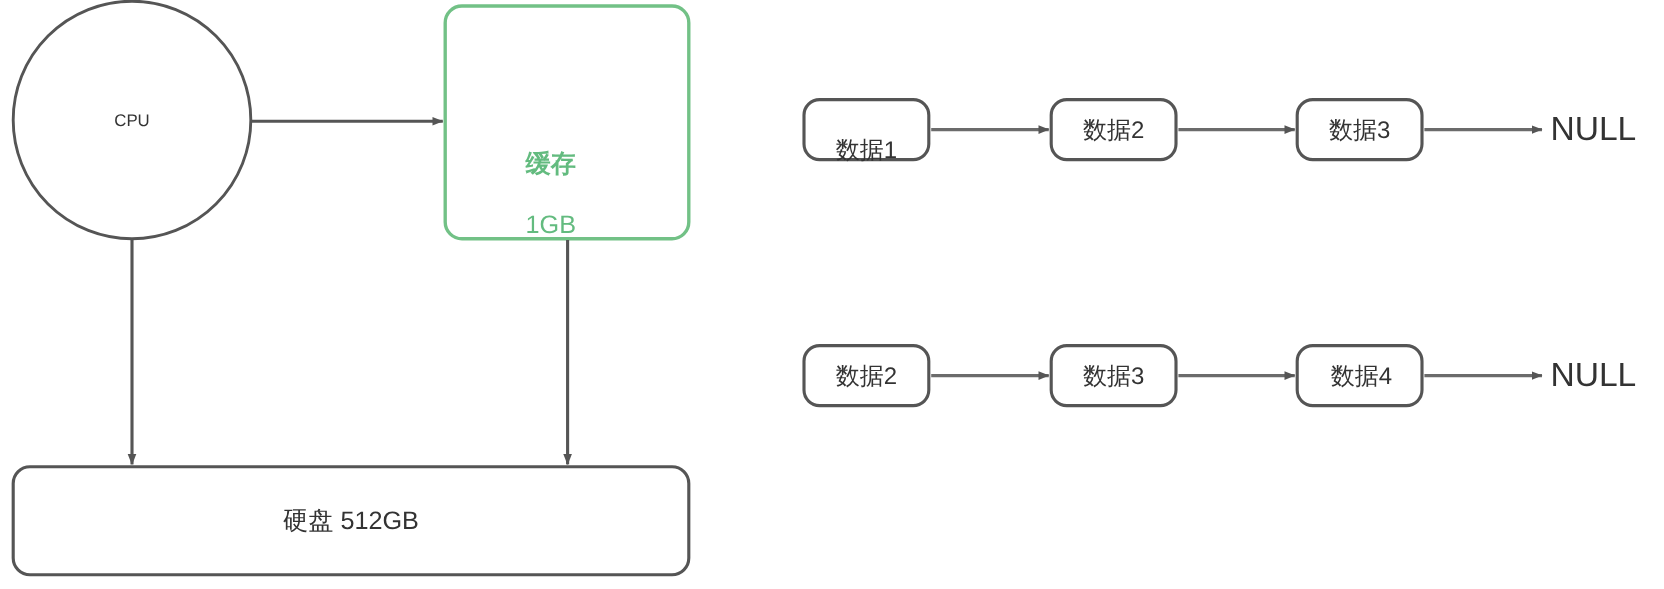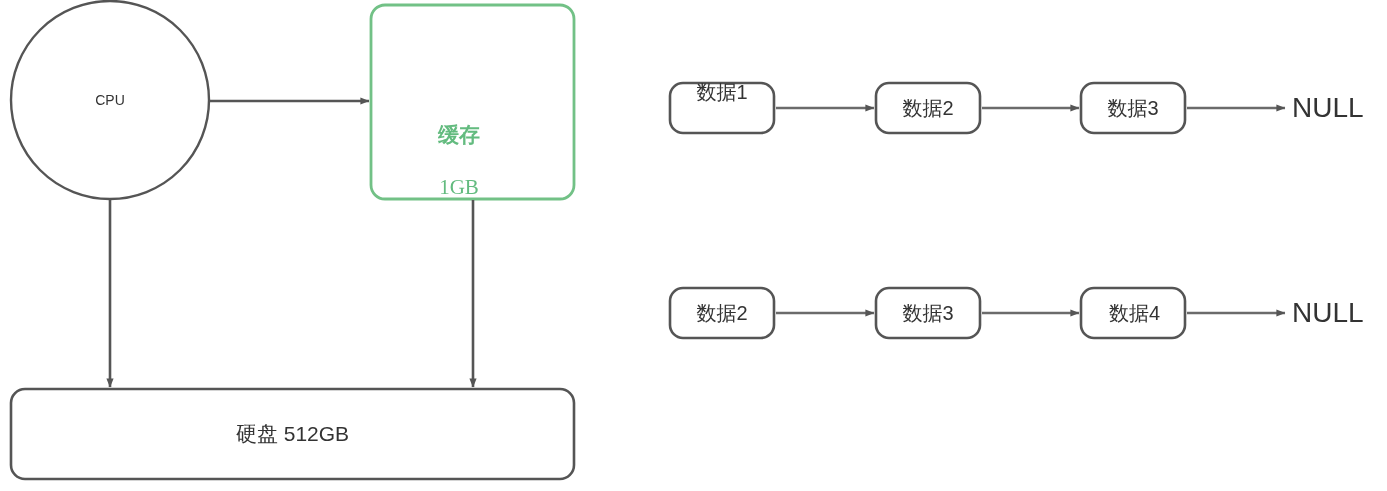--- a/index.html
+++ b/index.html
@@ -43,21 +43,20 @@
     left: 370px; top: 4px; width: 178px; height: 196px;
     flex-direction: column;
     gap: 26px;
     font-size: 21px;
     font-weight: bold;
     color: #63bb7f;
     justify-content: flex-end;
   }
   .lbl-cache .cache-size {
     font-weight: normal;
-    font-family: Liberation Serif, serif;
   }
   .lbl-disk {
     left: 10px; top: 388px; width: 565px; height: 92px;
     font-size: 21px;
     color: #333333;
     border-radius: 25px;
   }
   .lbl-node {
     font-size: 20px;
     color: #333333;
@@ -112,21 +111,21 @@
 
   <div class="node-label lbl-cpu">CPU</div>
 
   <div class="node-label lbl-cache">
     <span class="cache-name">缓存</span>
     <span class="cache-size">1GB</span>
   </div>
 
   <div class="node-label lbl-disk">硬盘 512GB</div>
 
-  <div class="node-label lbl-node" style="left:670px; top:67px; width:104px; height:50px;">数据1</div>
+  <div class="node-label lbl-node" style="left:670px; top:100px; width:104px; height:50px;">数据1</div>
   <div class="node-label lbl-node" style="left:876px; top:83px; width:104px; height:50px;">数据2</div>
   <div class="node-label lbl-node" style="left:1081px; top:83px; width:104px; height:50px;">数据3</div>
   <div class="node-label lbl-null" style="left:1292px; top:83px; width:95px; height:50px;">NULL</div>
 
   <div class="node-label lbl-node" style="left:670px; top:288px; width:104px; height:50px;">数据2</div>
   <div class="node-label lbl-node" style="left:876px; top:288px; width:104px; height:50px;">数据3</div>
   <div class="node-label lbl-node" style="left:1081px; top:288px; width:107px; height:50px;">数据4</div>
   <div class="node-label lbl-null" style="left:1292px; top:288px; width:95px; height:50px;">NULL</div>
 
 </div>

